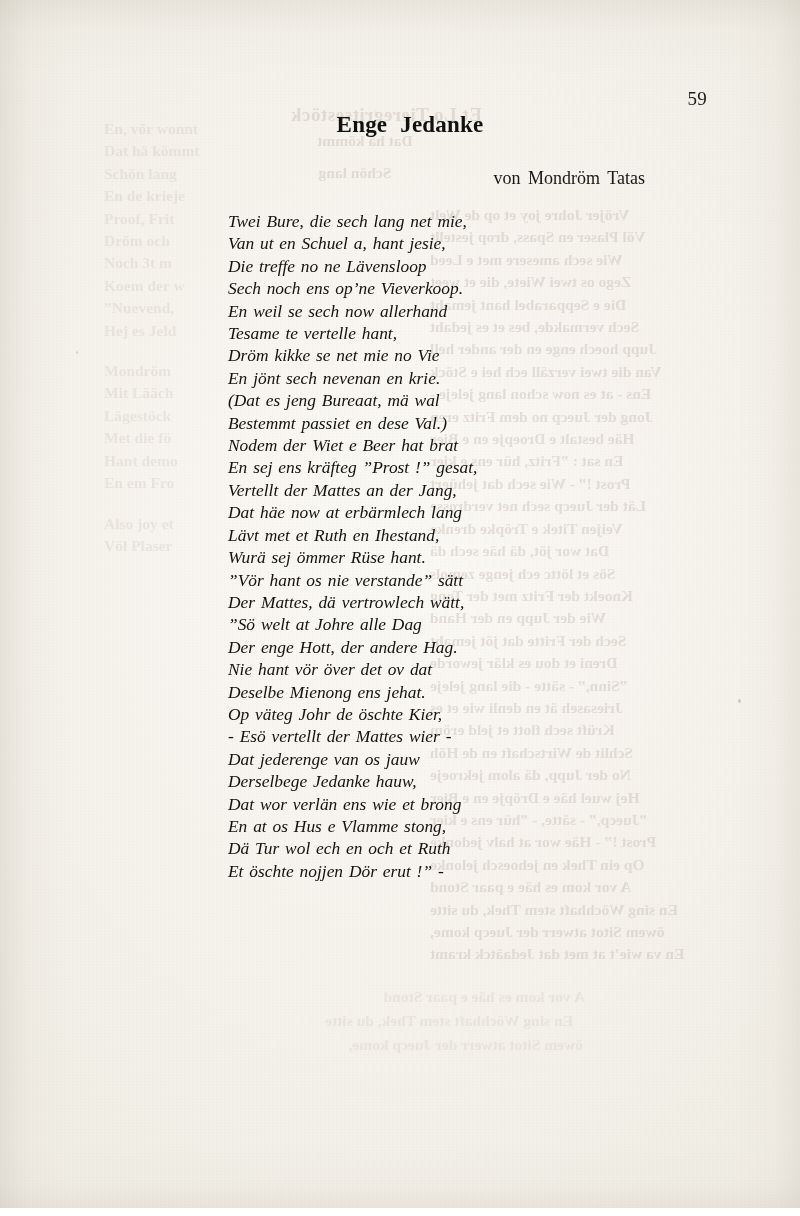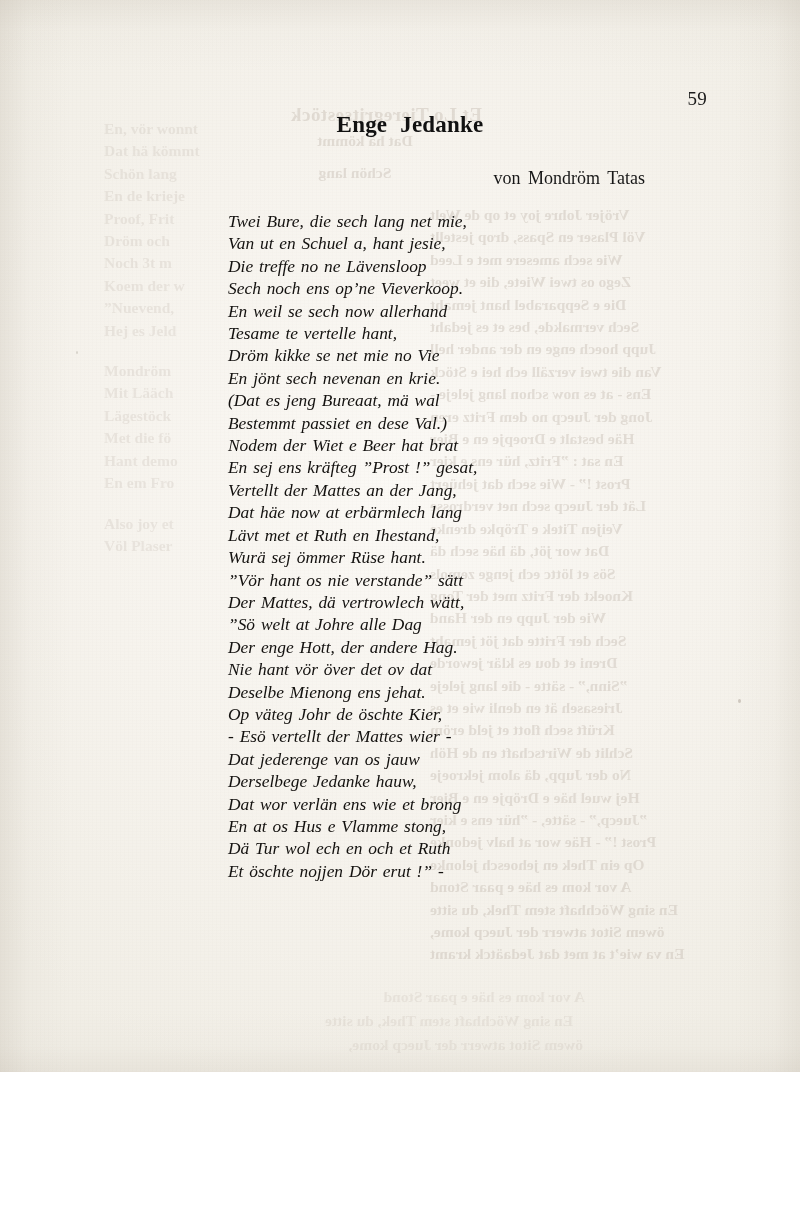--- a/index.html
+++ b/index.html
@@ -7,21 +7,21 @@
     padding: 0;
     background: #ffffff;
   }
   body {
     font-family: "Liberation Serif", "DejaVu Serif", serif;
   }
 
   .page {
     position: relative;
     width: 800px;
-    height: 1072px;
+    height: 1208px;
     overflow: hidden;
     background: #f7f5f0;
     background-image:
       radial-gradient(ellipse 70% 60% at 50% 45%, #fbf9f5 0%, #f6f3ed 55%, #f1eee6 100%);
   }
 
   
   .paper-grain {
     position: absolute;
     inset: 0;

